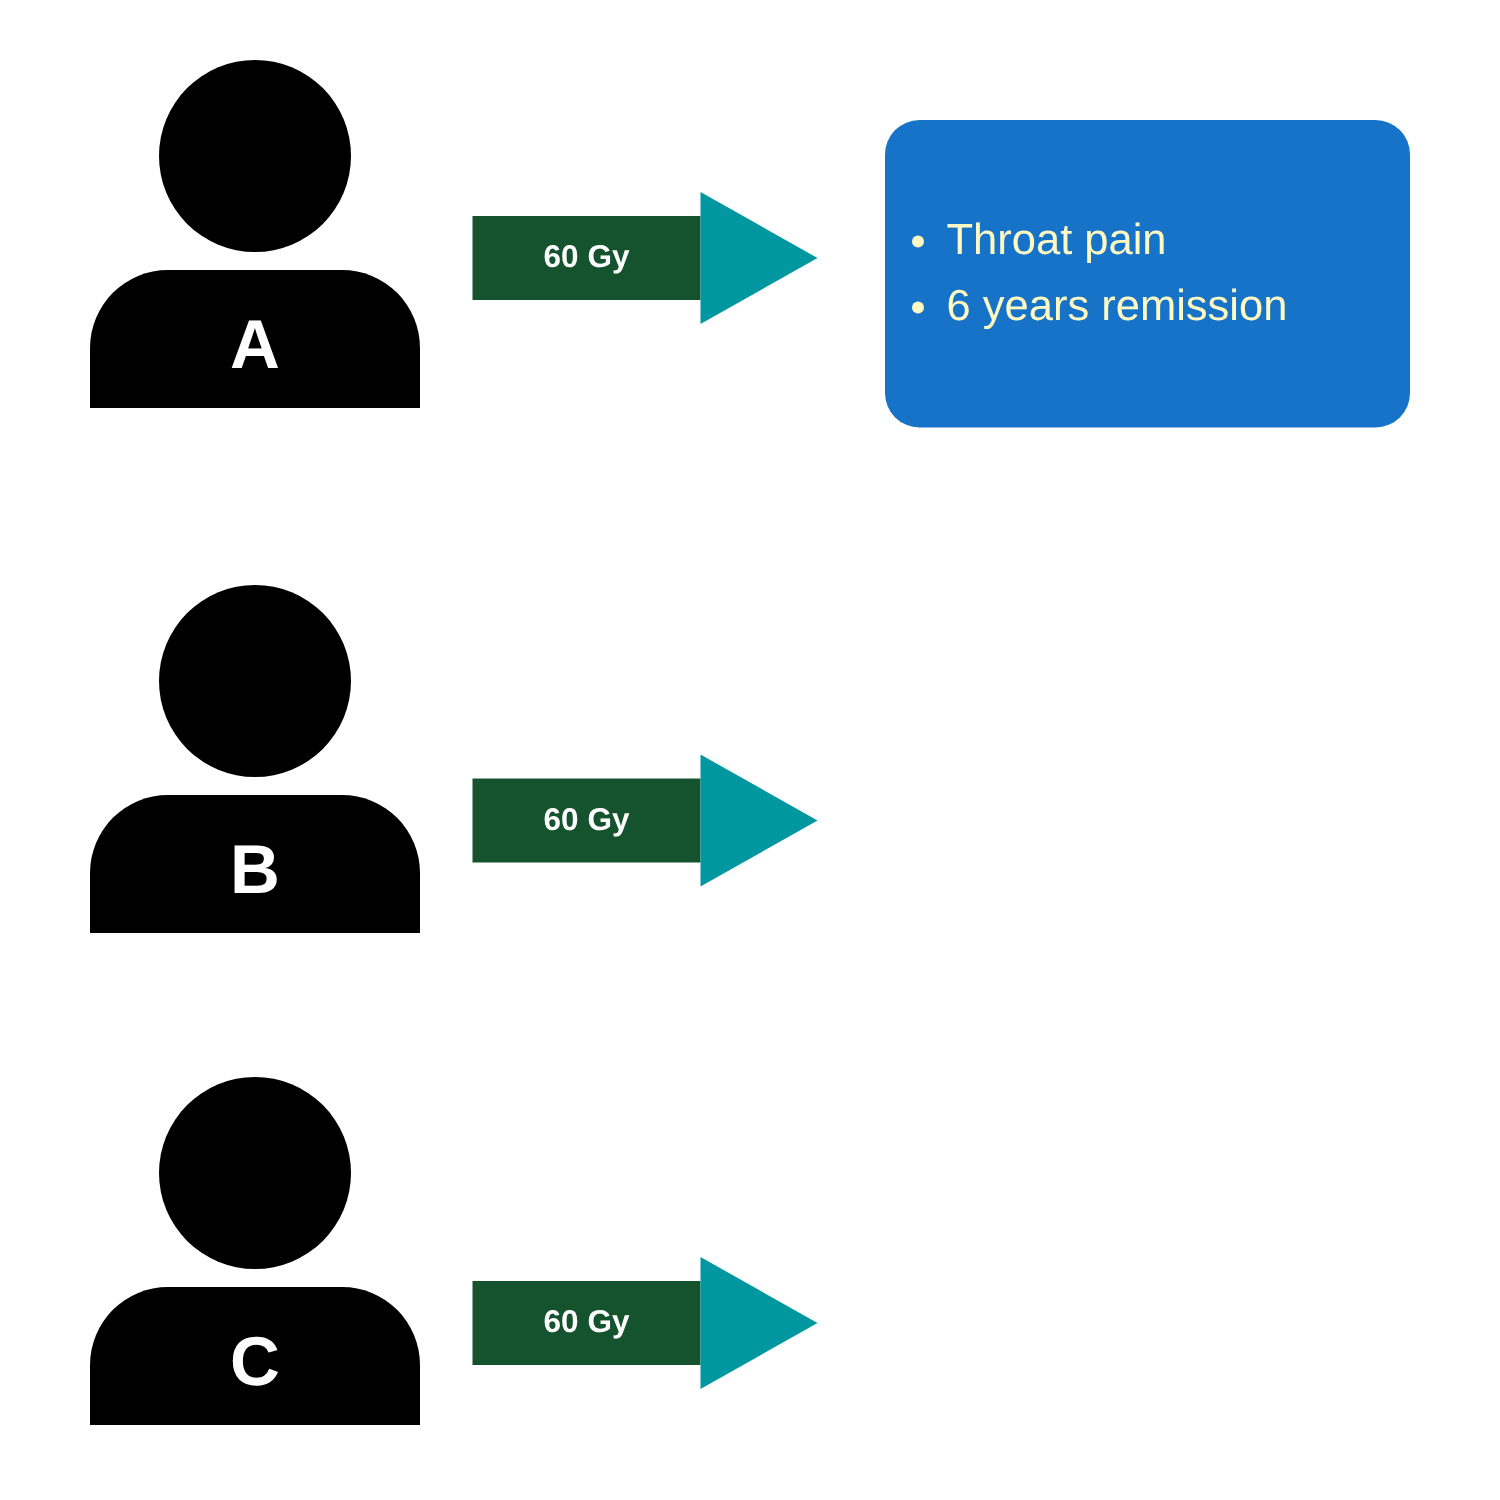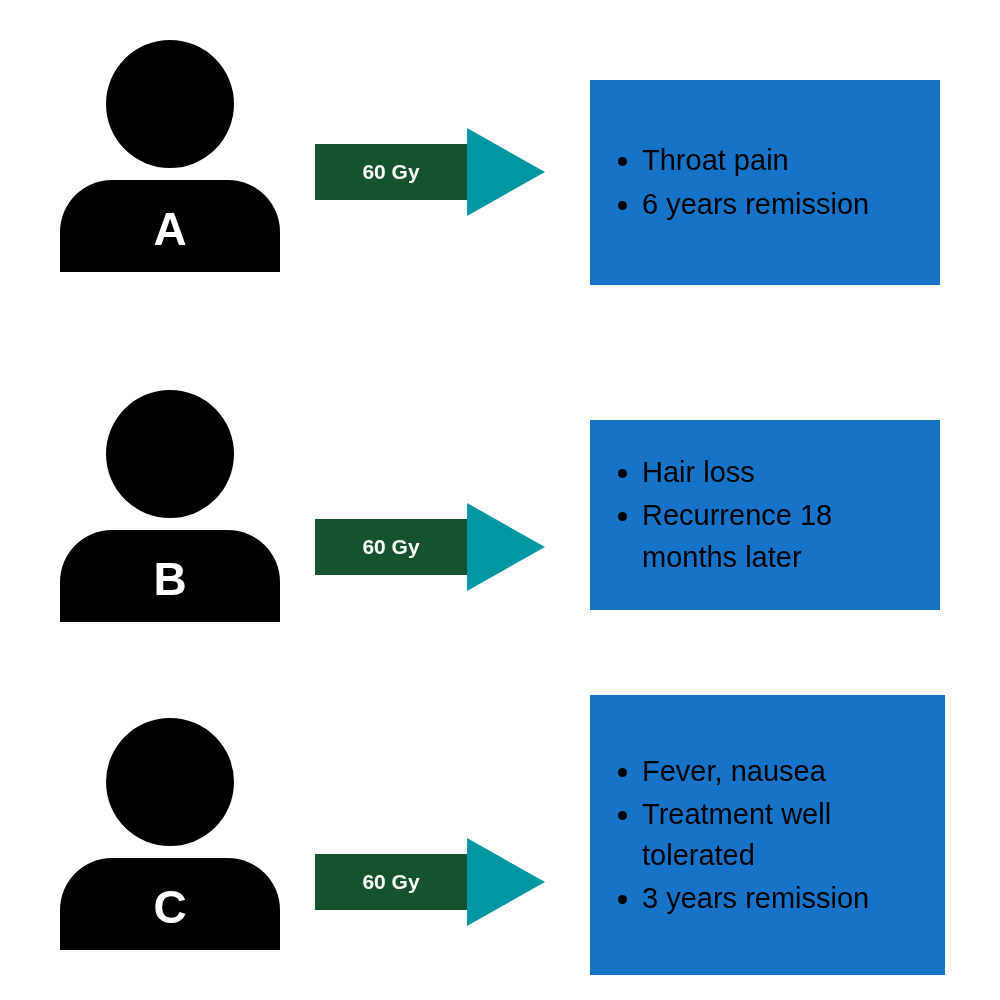--- a/index.html
+++ b/index.html
@@ -70,25 +70,26 @@
   .arrow-label {
     color: #ffffff;
     font-weight: bold;
     font-size: 21px;
     white-space: nowrap;
   }
 
   
   .outcome-box {
     background: #1673c8;
-    color: #000000;
+    color: #fef9c3;
     box-sizing: border-box;
-    padding: 14px 18px;
+    padding: 14px 7px;
     display: flex;
     align-items: center;
+    border-radius: 23px;
   }
   .outcome-box ul {
     margin: 0;
     padding-left: 34px;
   }
   .outcome-box li {
     font-size: 29px;
     line-height: 1.42;
     max-width: 232px;
     margin: 2px 0;
@@ -123,40 +124,27 @@
   </div>
   <div class="abs person-body" style="left:60px; top:530px;">
     <span class="person-letter">B</span>
   </div>
   <div class="abs arrow" style="left:315px; top:503px;">
     <div class="arrow-shaft">
       <span class="arrow-label">60 Gy</span>
     </div>
     <div class="arrow-head"></div>
   </div>
-  <div class="abs outcome-box" style="left:590px; top:420px; width:350px; height:190px;">
-    <ul>
-      <li>Hair loss</li>
-      <li>Recurrence 18 months later</li>
-    </ul>
-  </div>
 
   <div class="abs" style="left:106px; top:718px;">
     <div class="person-head"></div>
   </div>
   <div class="abs person-body" style="left:60px; top:858px;">
     <span class="person-letter">C</span>
   </div>
   <div class="abs arrow" style="left:315px; top:838px;">
     <div class="arrow-shaft">
       <span class="arrow-label">60 Gy</span>
     </div>
     <div class="arrow-head"></div>
   </div>
-  <div class="abs outcome-box" style="left:590px; top:695px; width:355px; height:280px;">
-    <ul>
-      <li>Fever, nausea</li>
-      <li>Treatment well tolerated</li>
-      <li>3 years remission</li>
-    </ul>
-  </div>
 
 </div>
 
 </body></html>

